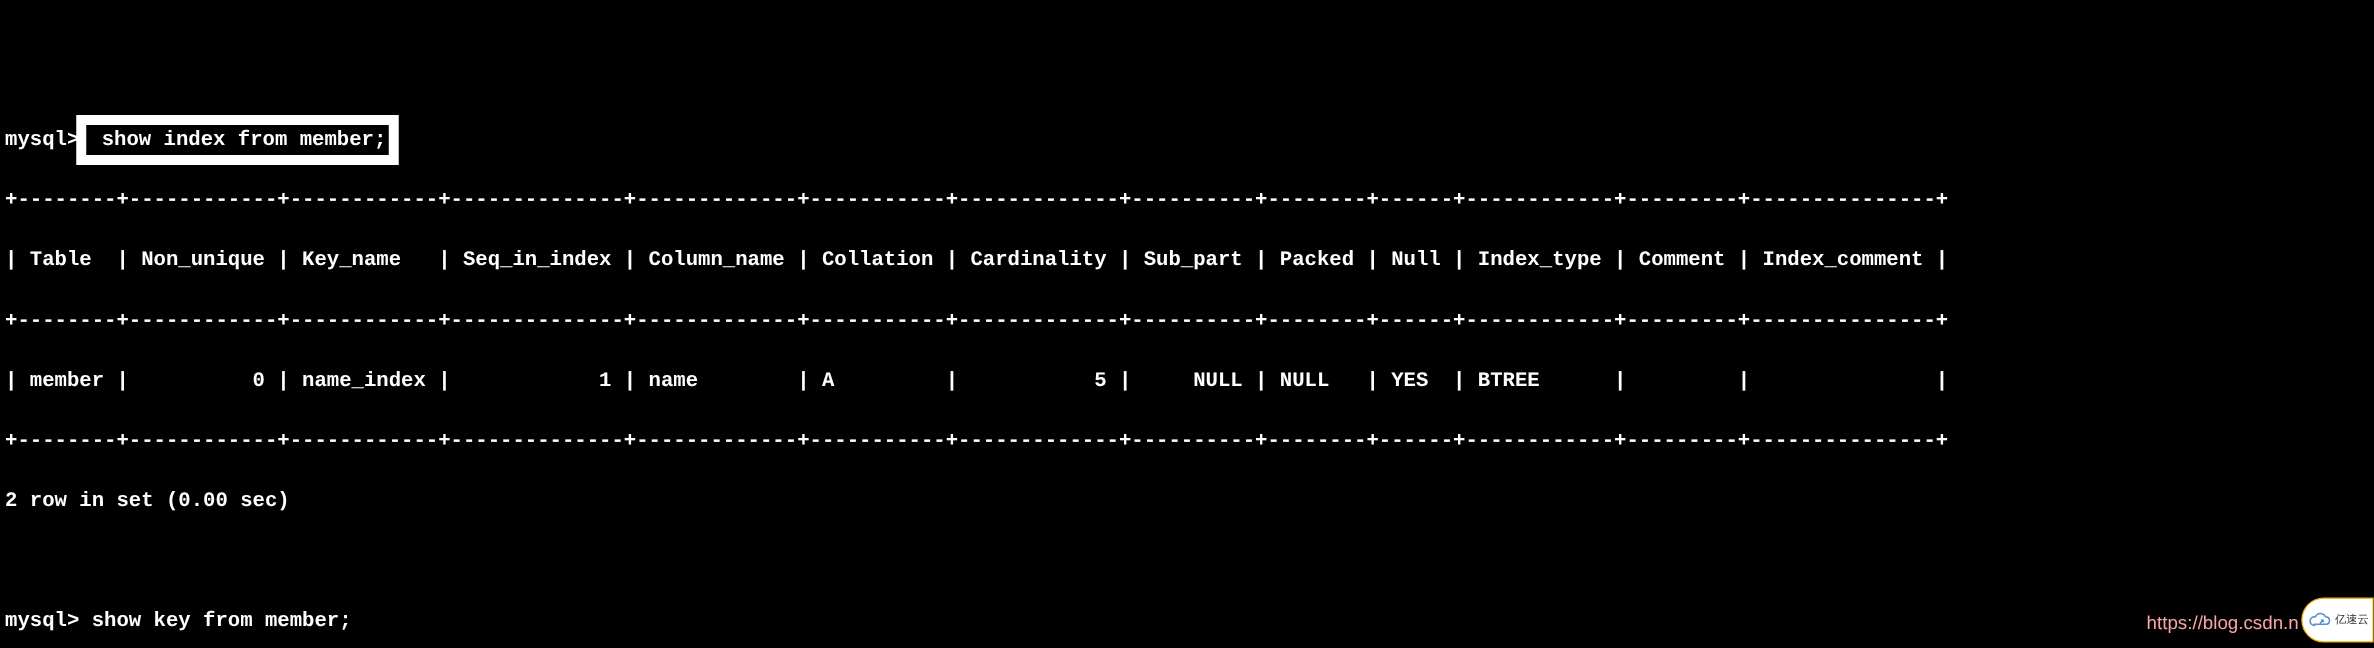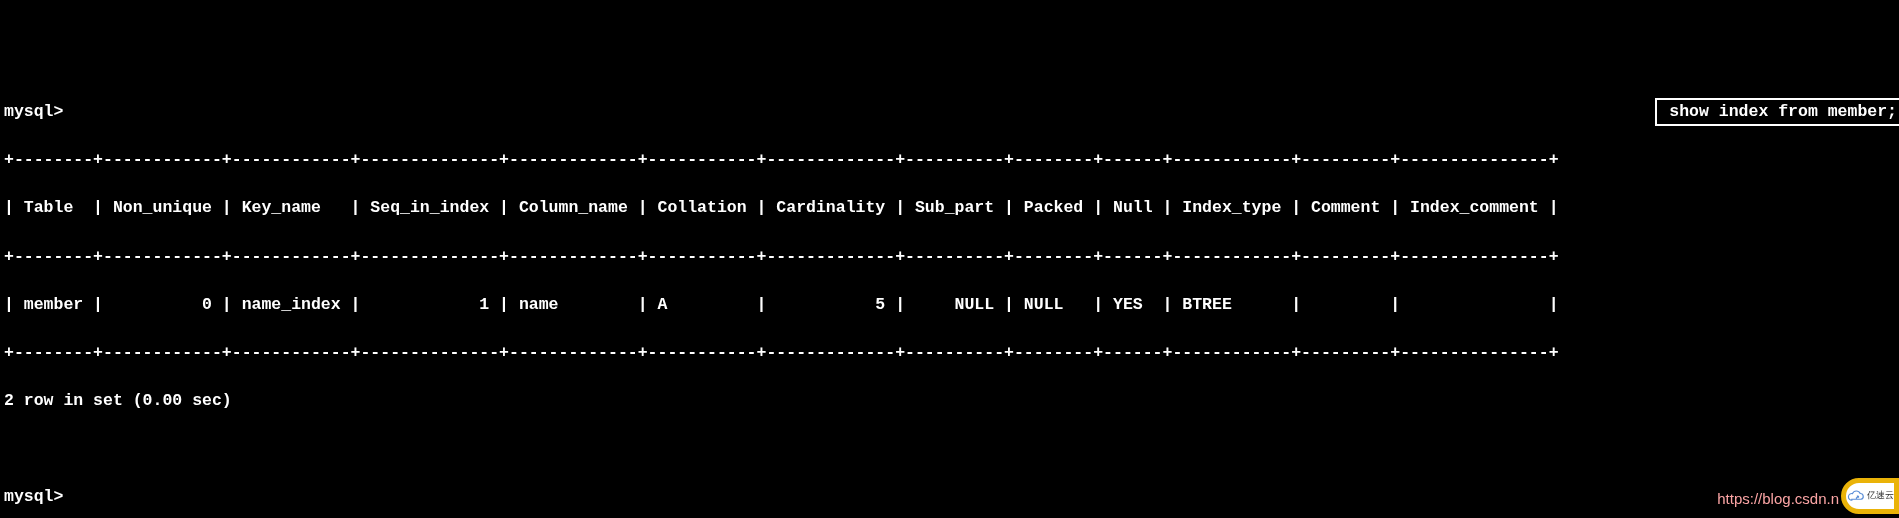--- a/index.html
+++ b/index.html
@@ -18,24 +18,23 @@
       width: 1899px;
       height: 518px;
       position: relative;
       overflow: hidden;
       line-height: 1.46;
     }
     .line {
       display: flex;
       align-items: center;
       height: 24px;
-      justify-content: space-between;
     }
     .highlight-box {
-      border: 2px solid #ffffff;
+      border: 8px solid #ffffff;
       display: inline-block;
       padding: 0 2px;
       margin: 0 -2px;
     }
     .watermark {
       position: absolute;
       bottom: 8px;
       right: 60px;
       font-family: Arial, sans-serif;
       font-size: 15px;
@@ -44,21 +43,21 @@
     }
     .cloud-badge {
       position: absolute;
       bottom: 4px;
       right: 0;
       width: 58px;
       height: 36px;
       background: #fff;
       border-top-left-radius: 18px;
       border-bottom-left-radius: 18px;
-      border: 5px solid #eab308;
+      border: 1px solid #eab308;
       display: flex;
       align-items: center;
       justify-content: center;
       font-family: Arial, sans-serif;
       font-size: 10px;
       color: #333;
       font-weight: normal;
     }
     .cloud-badge svg { width: 22px; height: 14px; }
     .cloud-badge .txt { font-size: 9px; margin-left: 1px; color: #2c2c2c; }
@@ -69,21 +68,21 @@
 
 
 <div class="line"><span>mysql&gt;</span><span class="highlight-box"> show index from member;</span></div>
 <div class="line">+--------+------------+------------+--------------+-------------+-----------+-------------+----------+--------+------+------------+---------+---------------+</div>
 <div class="line">| Table  | Non_unique | Key_name   | Seq_in_index | Column_name | Collation | Cardinality | Sub_part | Packed | Null | Index_type | Comment | Index_comment |</div>
 <div class="line">+--------+------------+------------+--------------+-------------+-----------+-------------+----------+--------+------+------------+---------+---------------+</div>
 <div class="line">| member |          0 | name_index |            1 | name        | A         |           5 |     NULL | NULL   | YES  | BTREE      |         |               |</div>
 <div class="line">+--------+------------+------------+--------------+-------------+-----------+-------------+----------+--------+------+------------+---------+---------------+</div>
 <div class="line">2 row in set (0.00 sec)</div>
 <div class="line"> </div>
-<div class="line"><span>mysql&gt;</span></div>
+<div class="line"><span>mysql&gt;</span><span> show key from member;</span></div>
 
 
 
 
 
 
 
 
 
 

